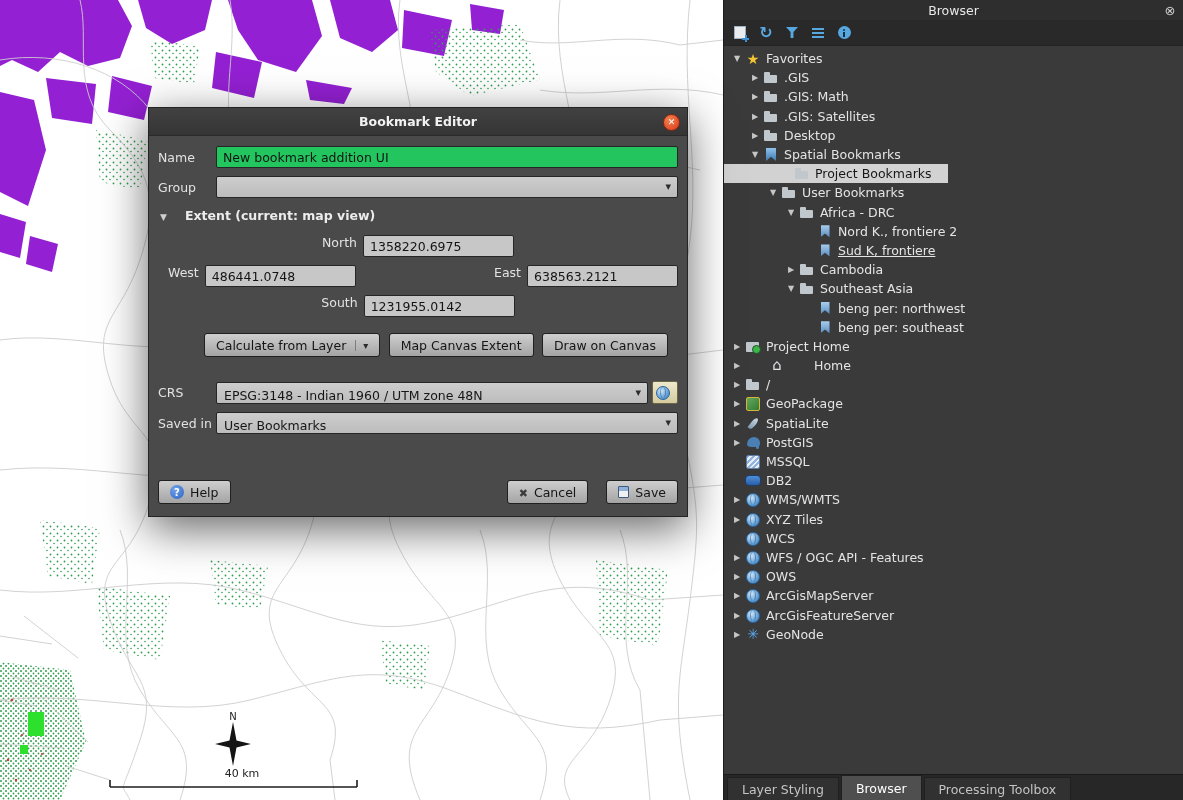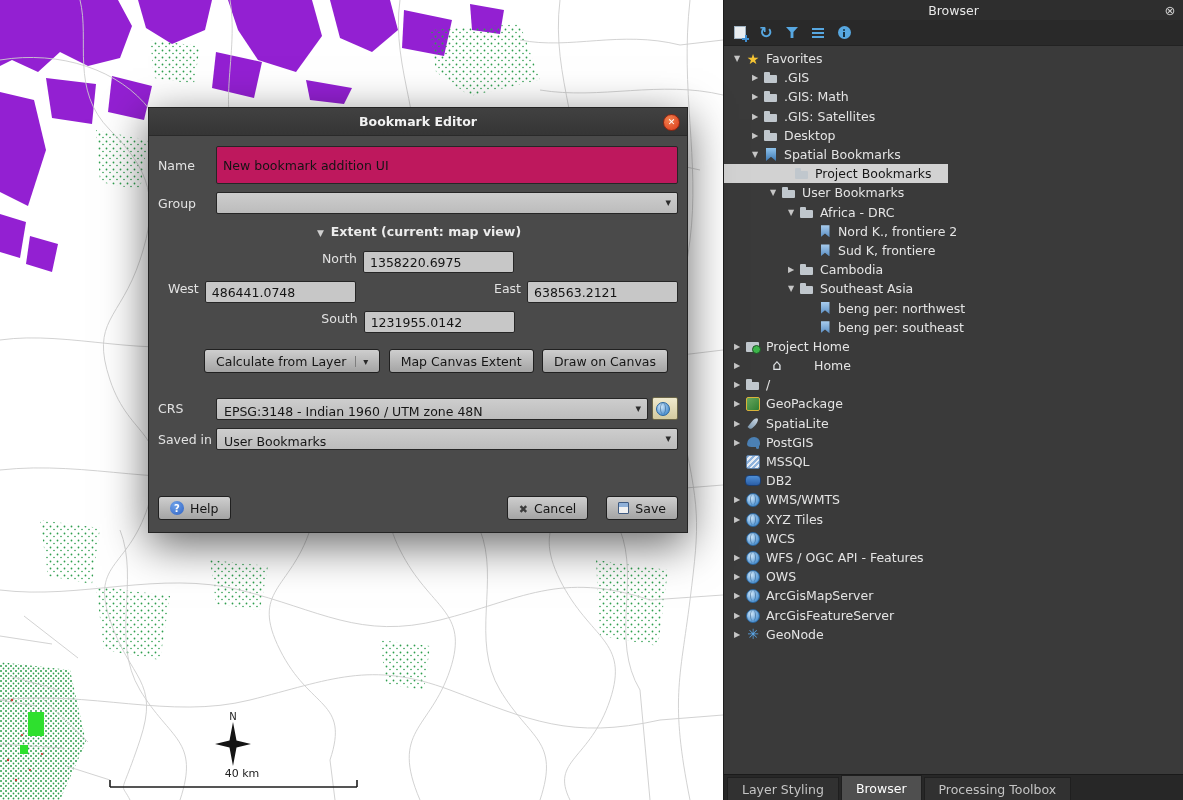--- a/index.html
+++ b/index.html
@@ -65,29 +65,29 @@
             box-shadow:0 12px 42px rgba(0,0,0,0.6); color:#e4e4e4; z-index:10; }
   .dialog-titlebar { height:28px; background:linear-gradient(#414141,#353535); border-bottom:1px solid #2a2a2a; display:flex; align-items:center; justify-content:center; position:relative; }
   .dialog-title { font-weight:bold; font-size:12.5px; color:#f2f2f2; }
   .dialog-close { position:absolute; right:7px; top:5.5px; width:17px; height:17px; border-radius:50%;
             background:radial-gradient(circle at 35% 30%, #f3824d, #d8391c); border:1px solid #8e2611; display:flex; align-items:center; justify-content:center; cursor:pointer; }
   .dialog-close::before { content:"✕"; color:#ffffff; font-size:9px; font-weight:bold; }
   .dialog-body { padding:10px 9px 12px 9px; }
 
   .form-row { display:flex; align-items:center; margin-bottom:8px; }
   .flabel { width:58px; flex:none; color:#e2e2e2; }
-  .text-input { flex:1; height:38px; background:#be185d; border:1px solid #262626; border-radius:2px; padding:9px 6px;
+  .text-input { flex:1; height:22px; background:#22c55e; border:1px solid #262626; border-radius:2px; padding:9px 6px;
             font:12.5px "DejaVu Sans", sans-serif; color:#141414; }
   .coord-input { width:151px; flex:none; height:22px; background:#c7c7c7; border:1px solid #262626; border-radius:2px; padding:0 6px;
             font:12.5px "DejaVu Sans", sans-serif; color:#141414; }
   .combo { flex:1; height:22px; background:linear-gradient(#cdcdcd,#bcbcbc); border:1px solid #262626; border-radius:2px;
             display:flex; align-items:flex-end; padding:0 22px 0 7px; position:relative; color:#161616; cursor:pointer; overflow:hidden; }
   .combo::after { content:"▾"; position:absolute; right:6px; top:50%; transform:translateY(-52%); color:#2c2c2c; font-size:11px; }
 
-  .extent-header { display:flex; align-items:center; gap:7px; margin:10px 0 12px 2px; font-weight:bold; color:#ececec; cursor:pointer;justify-content:center; }
+  .extent-header { display:flex; align-items:center; gap:18px; margin:10px 0 12px 2px; font-weight:bold; color:#ececec; cursor:pointer; }
   .extent-caret::before { content:"▼"; font-size:9px; color:#cfcfcf; }
   .extent-row { display:flex; align-items:flex-start; margin-bottom:8px; gap:6px; }
   .extent-row.center { justify-content:center; }
   .extent-row.westeast { padding-left:10px; }
   .extent-row label { color:#e2e2e2; }
   .we-spacer { flex:1; }
   .extent-row.south { margin-bottom:16px; }
 
   .btn { height:24px; display:inline-flex; align-items:center; gap:6px; padding:0 11px; background:linear-gradient(#cecece,#a4a4a4);
          border:1px solid #202020; border-radius:3px; font-size:12.5px; color:#151515; cursor:pointer; font-family:"DejaVu Sans", sans-serif; }
@@ -266,21 +266,21 @@
         <div class="tree-row" style="padding-left: 59px;">
           <span class="tree-arrow arrow-expanded"></span>
           <span class="ico ico-folder"></span>
           <span class="tree-label">Africa - DRC</span>
         </div>
         <div class="tree-row" style="padding-left: 77px;">
           <span class="tree-arrow"></span>
           <span class="ico ico-bookmark"></span>
           <span class="tree-label">Nord K., frontiere 2</span>
         </div>
-        <div class="tree-row" style="padding-left: 77px;">
+        <div class="tree-row" style="padding-left: 77px; text-decoration: underline;">
           <span class="tree-arrow"></span>
           <span class="ico ico-bookmark"></span>
           <span class="tree-label">Sud K, frontiere</span>
         </div>
         <div class="tree-row" style="padding-left: 59px;">
           <span class="tree-arrow arrow-collapsed"></span>
           <span class="ico ico-folder"></span>
           <span class="tree-label">Cambodia</span>
         </div>
         <div class="tree-row" style="padding-left: 59px;">

